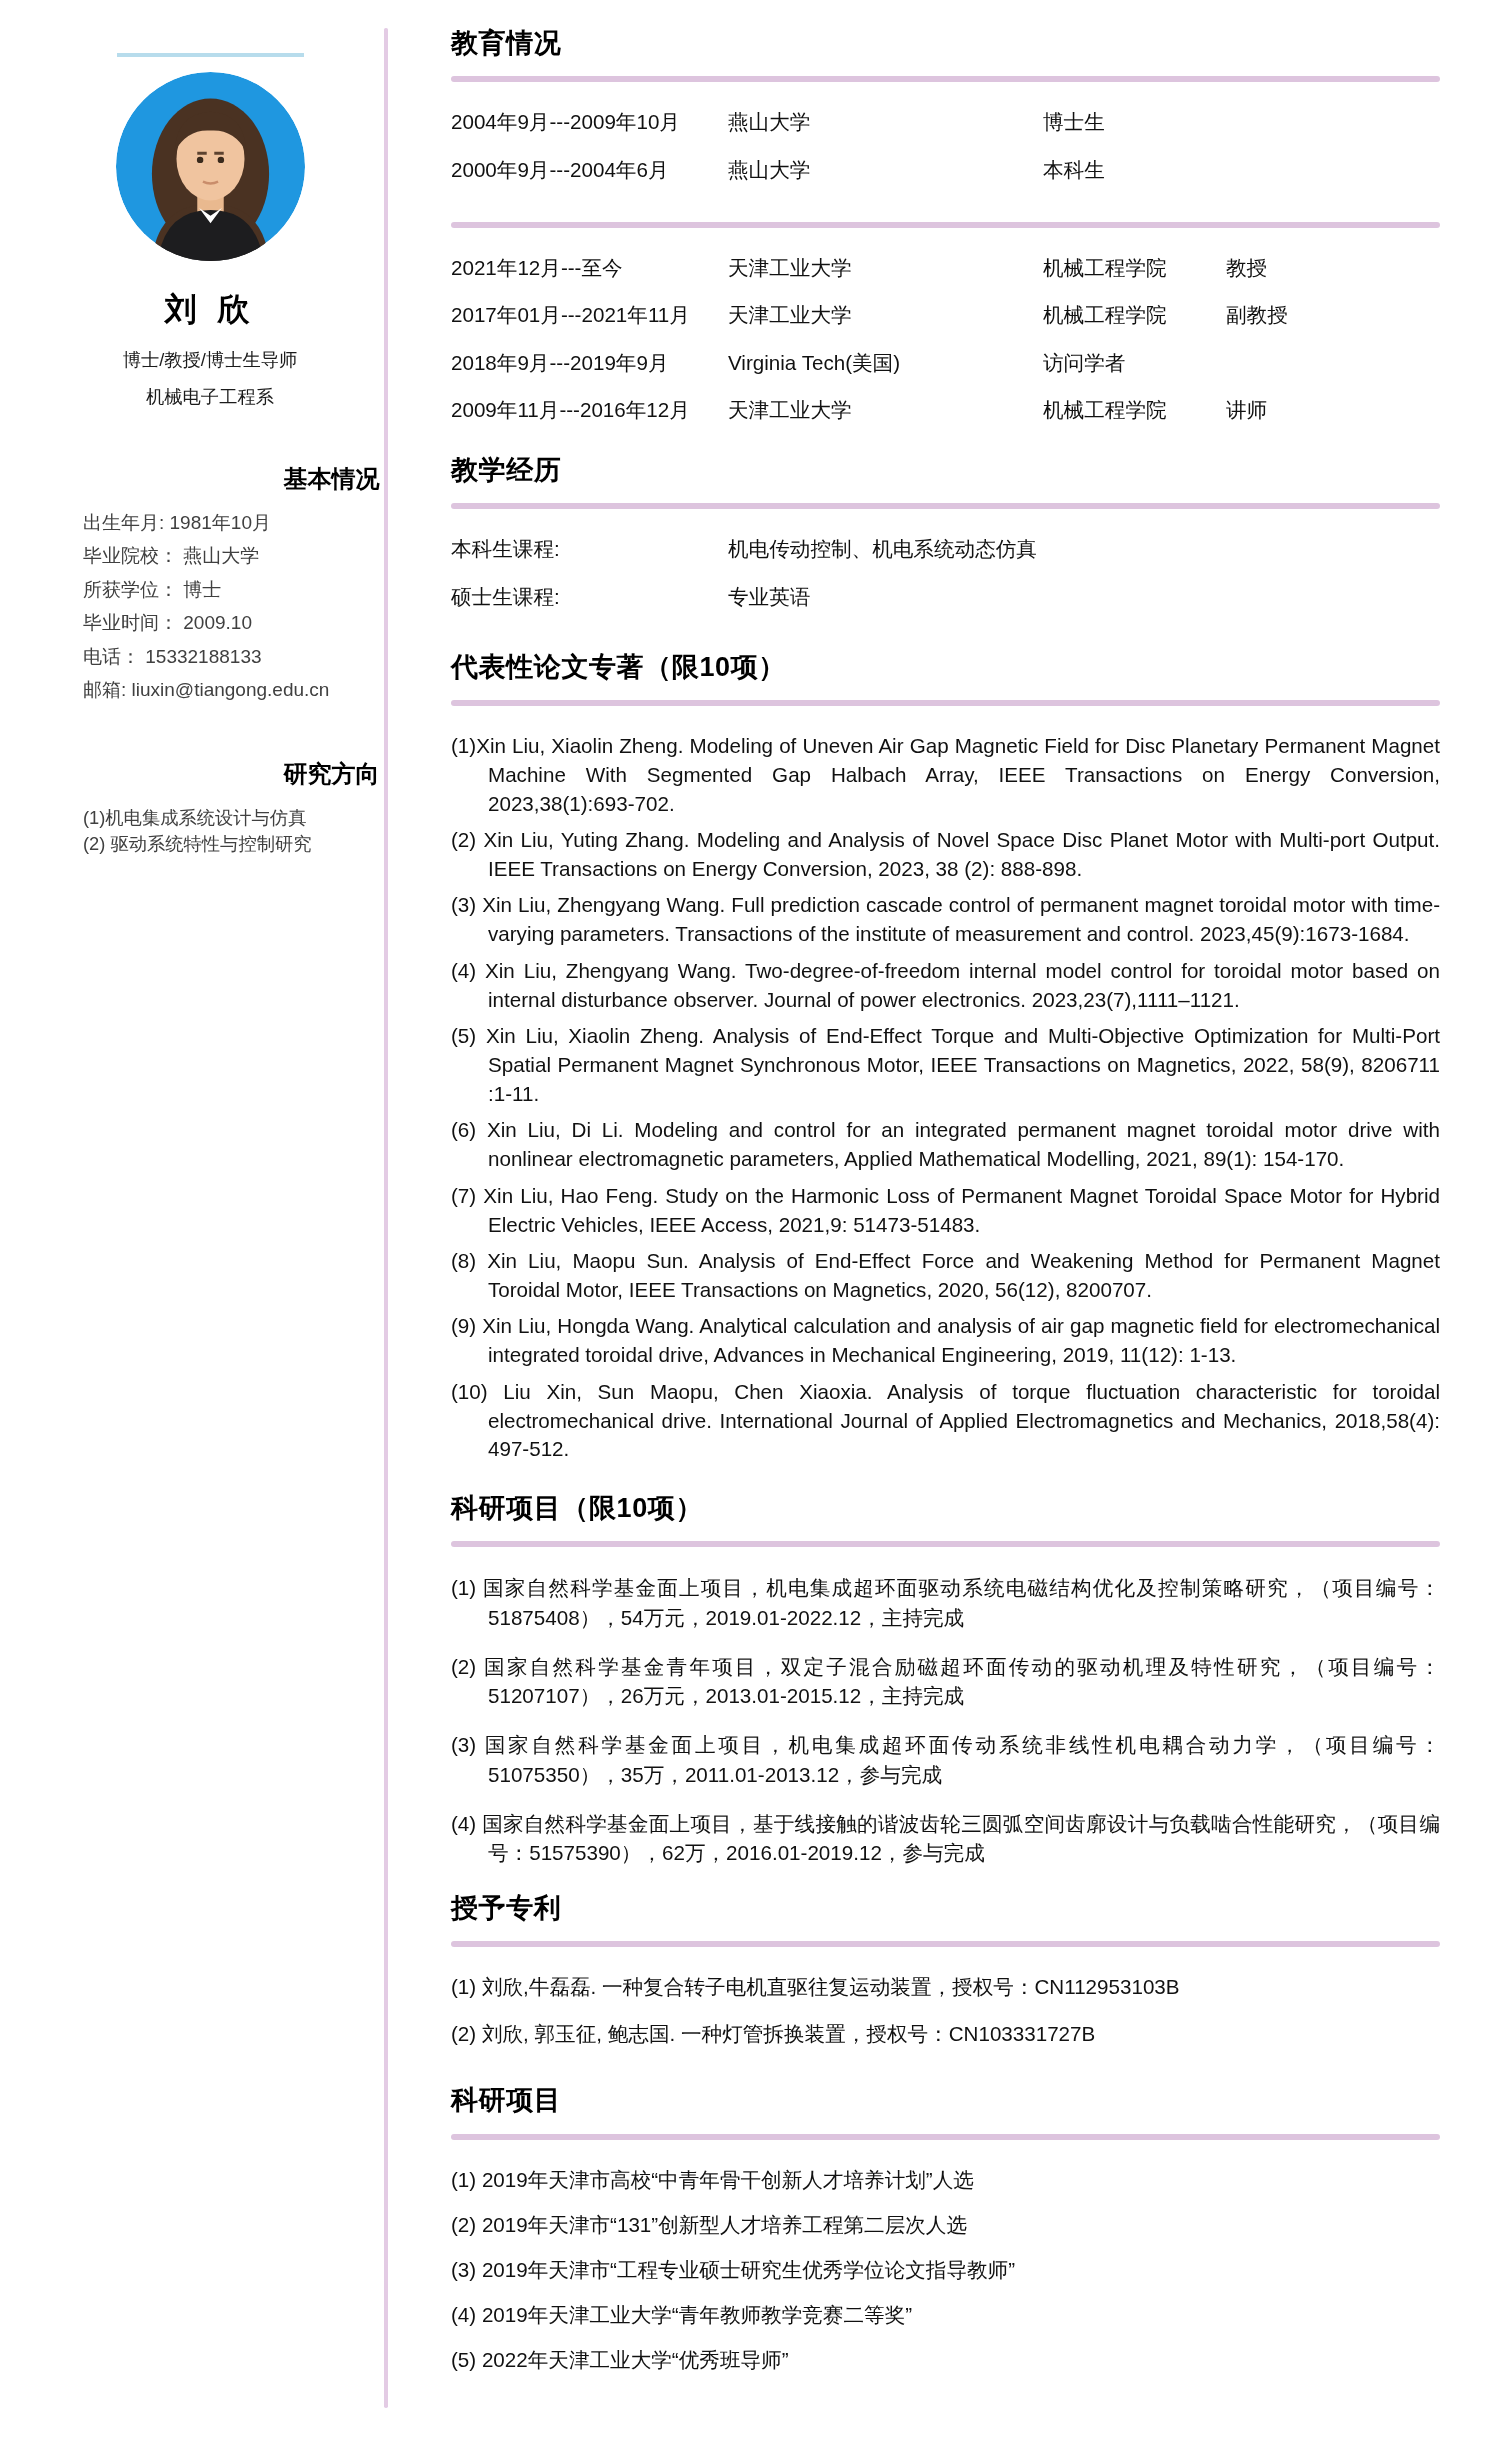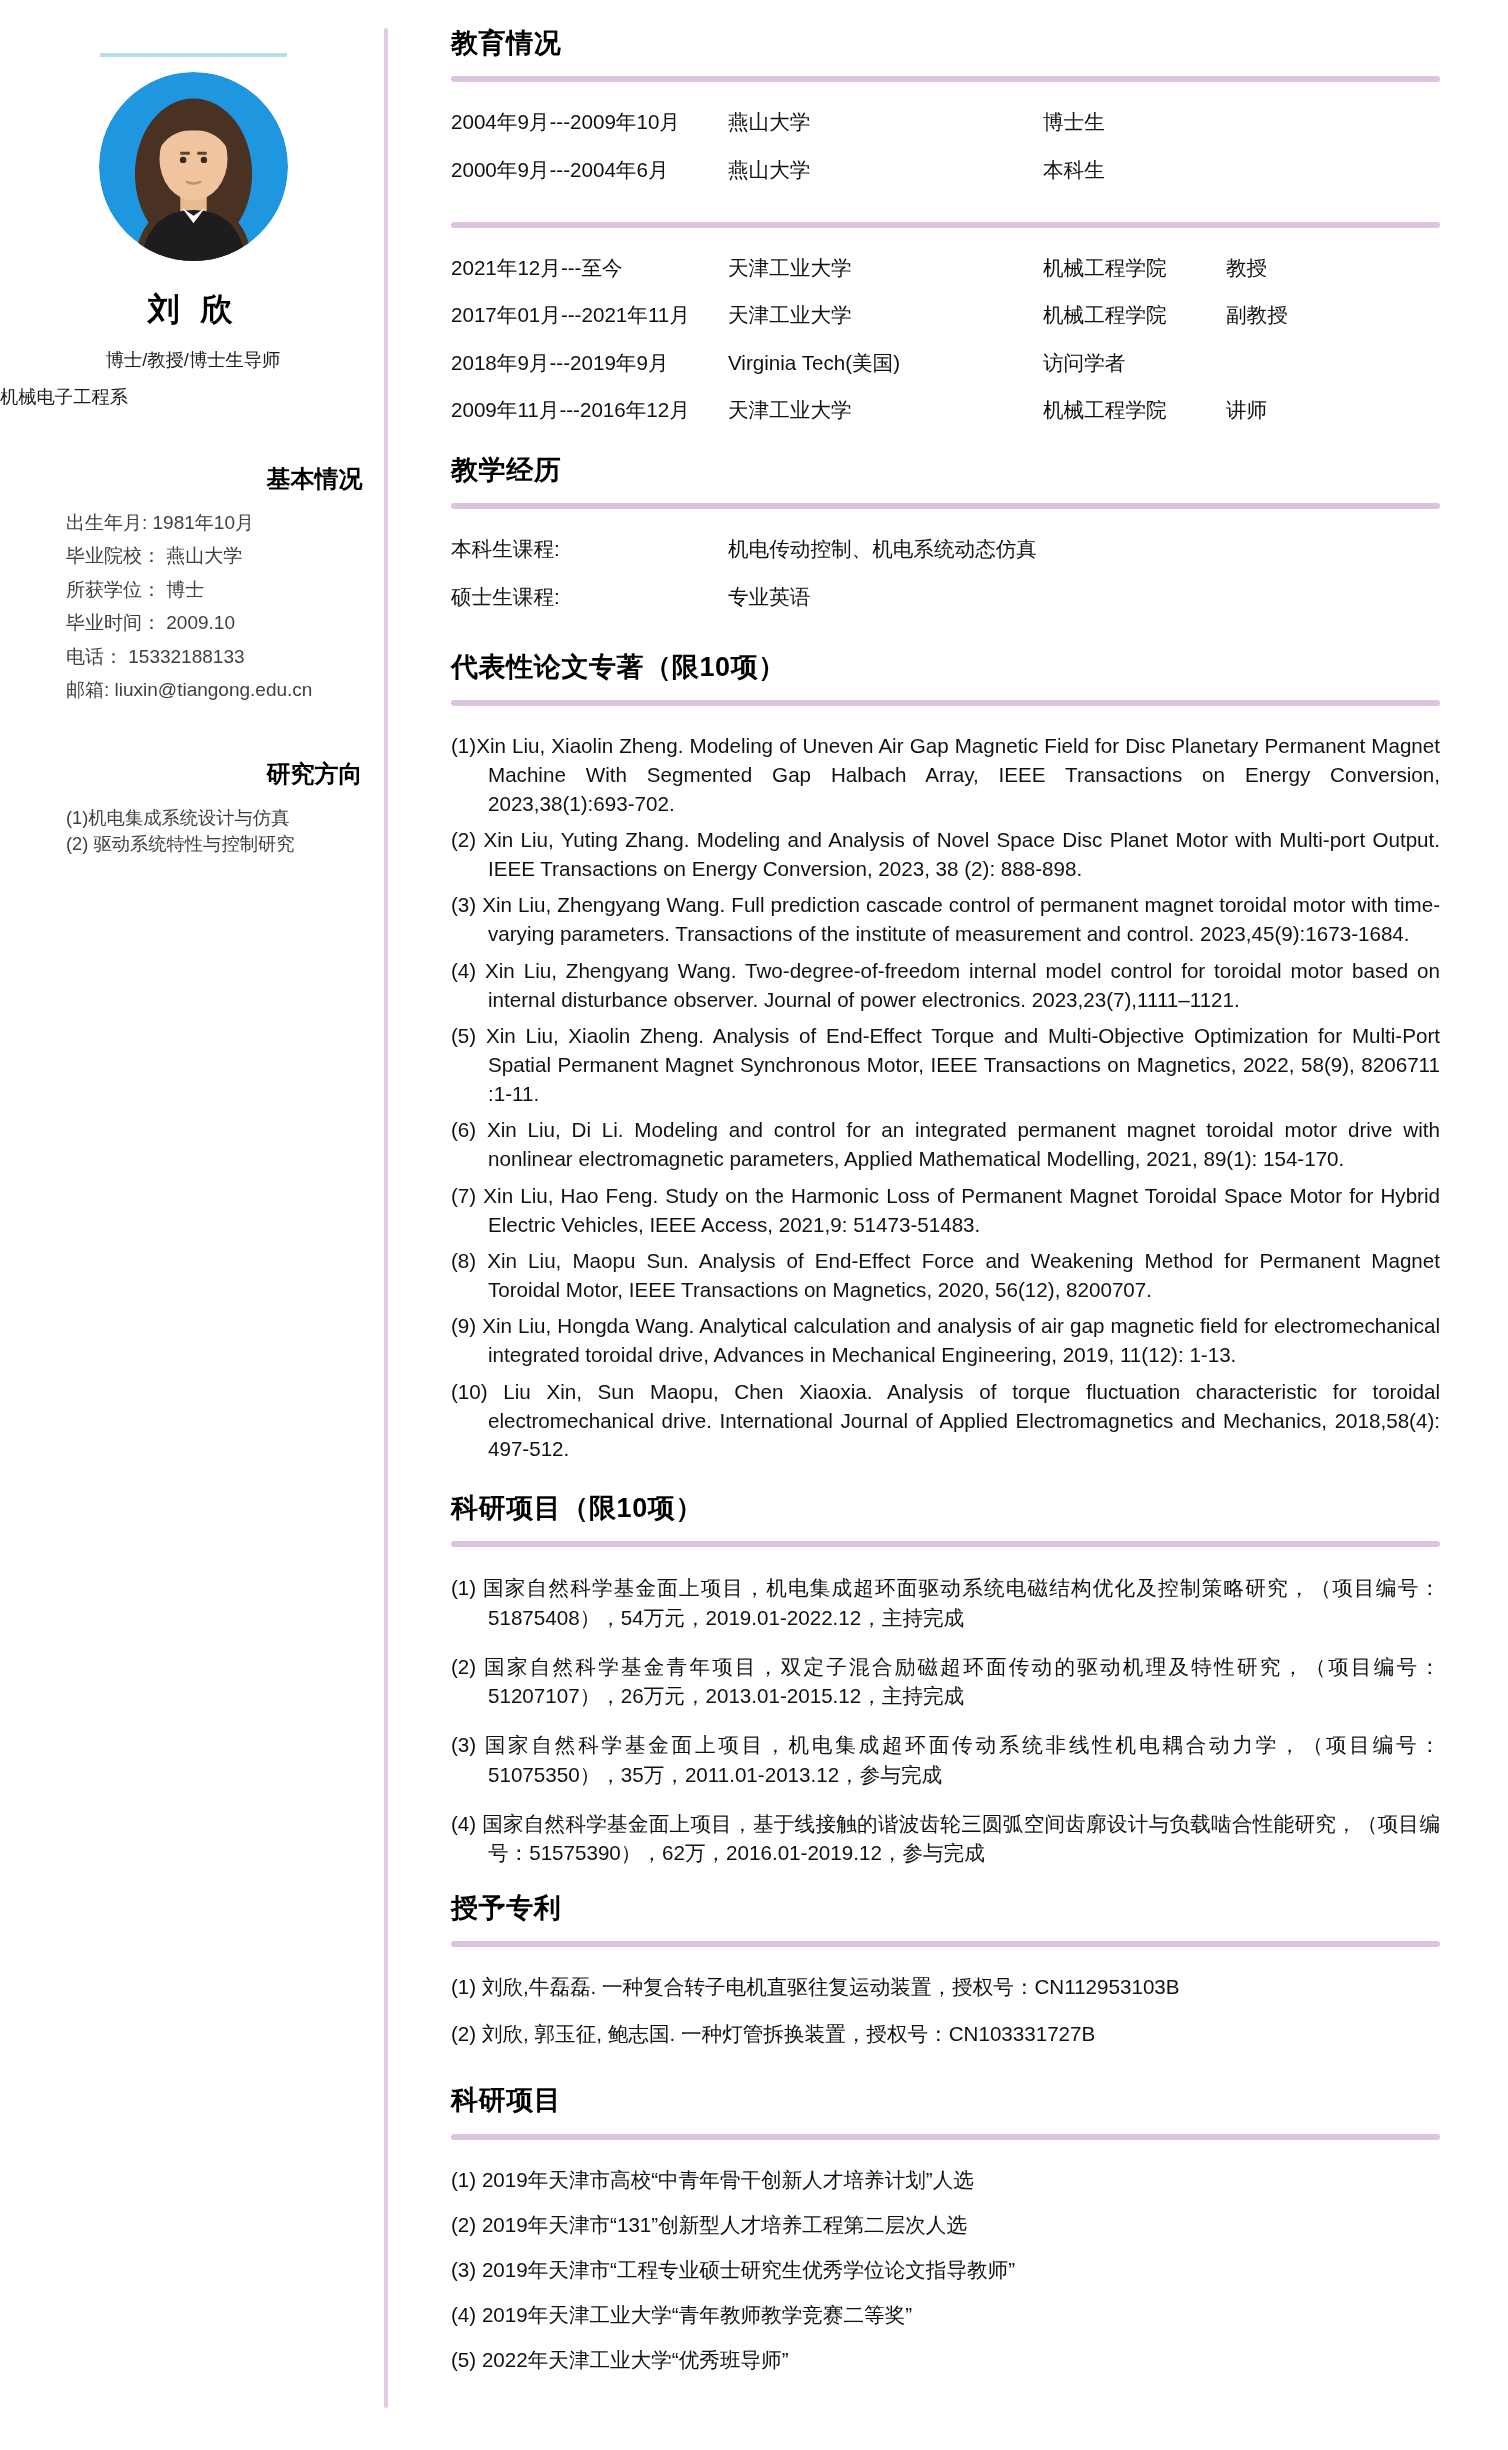--- a/index.html
+++ b/index.html
@@ -1,26 +1,26 @@
 <!DOCTYPE html>
 <html style="font-size:9.4px"><head>
 <meta charset="utf-8">
 <style>
   html,body{margin:0;padding:0;background:#fff;}
   .page{position:relative;width:1509px;height:2450px;background:#ffffff;overflow:hidden;
         font-family:"Liberation Sans","DejaVu Sans",sans-serif;color:#141414;}
 
   
-  .sidebar{position:absolute;left:0;top:0;width:386px;}
+  .sidebar{position:absolute;left:17px;top:0;width:386px;}
   .topline{width:187px;height:3.5px;margin:53px auto 0;background:#b7dcec;}
   .photo{width:189px;height:189px;border-radius:50%;margin:15.3px auto 0;overflow:hidden;}
   .photo svg{display:block;width:100%;height:100%;}
   .name{margin-top:27px;text-align:center;font-size:32px;font-weight:bold;letter-spacing:5.9px;color:#000;}
   .ptitle{margin-top:15.3px;text-align:center;font-size:18.3px;color:#1b1b1b;}
-  .pdept{margin-top:11.8px;text-align:left;font-size:18.3px;color:#1b1b1b;}
+  .pdept{margin-top:11.8px;text-align:center;font-size:18.3px;color:#1b1b1b;}
   .side-block{margin:54px 23.6px 0 66px;}
   .side-block h3{margin:0 0 17.7px 0;font-size:24px;font-weight:bold;color:#000;text-align:right;}
   .side-item{font-size:19px;line-height:1.05;margin-bottom:13.6px;color:#404040;}
   .side-block.research{margin-top:58px;}
   .side-block.research .side-item{margin-bottom:7px;font-size:18.3px;}
 
   
   .vdivider{position:absolute;left:384px;top:28px;width:3.5px;height:2380px;background:#e3cbe4;border-radius:1.8px;}
 
   

